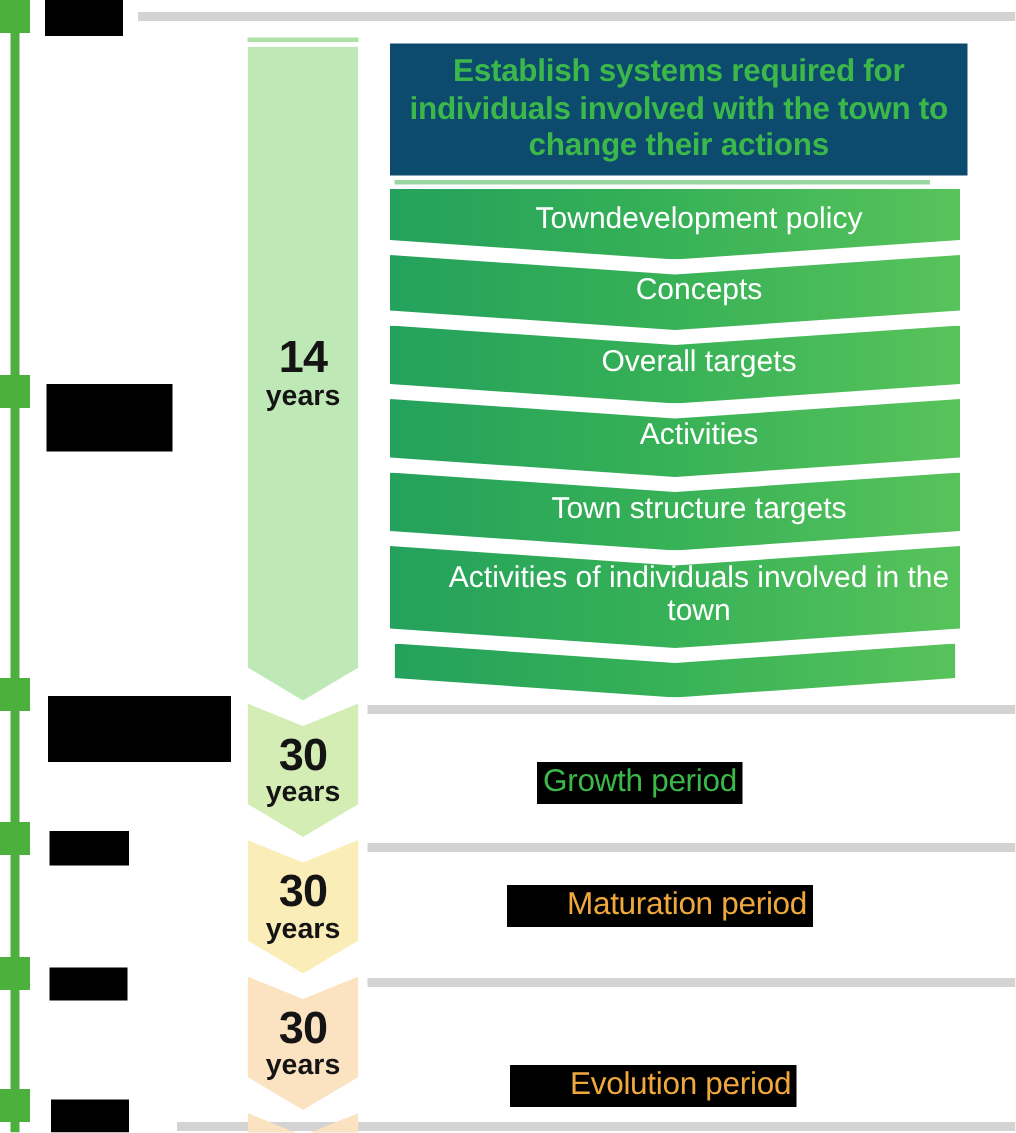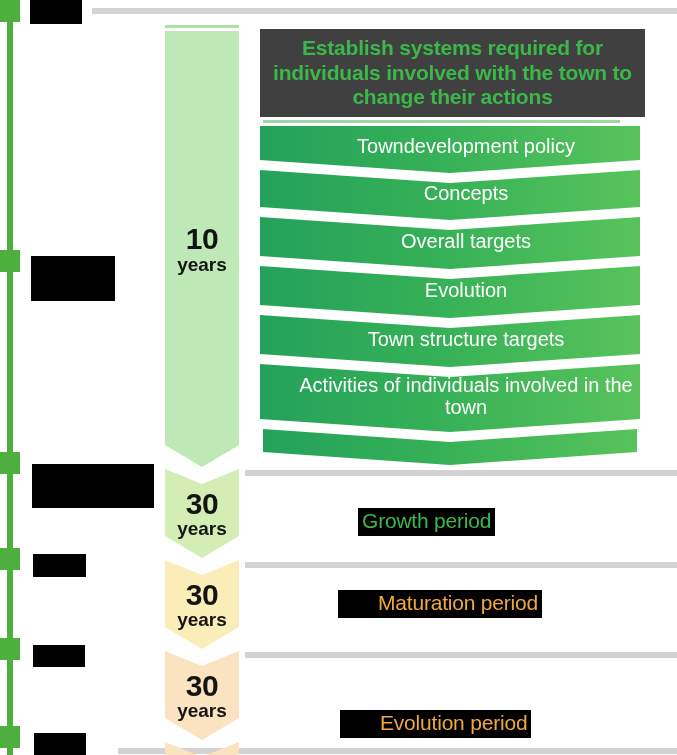--- a/index.html
+++ b/index.html
@@ -79,21 +79,21 @@
   .band-cap {
     position: absolute;
     left: 165px;
     width: 74px;
     height: 3px;
   }
 
   
   .headline {
     position: absolute;
-    background: #404040;
+    background: #0c4a6e;
     color: #3CB84A;
     font-weight: bold;
     text-align: center;
     display: flex;
     align-items: center;
     justify-content: center;
     line-height: 1.18;
     font-size: 21px;
     letter-spacing: -0.2px;
   }
@@ -175,21 +175,21 @@
 
   <div class="gray-bar" style="left:92px;  top:8px;   width:585px;"></div>
   <div class="gray-bar" style="left:245px; top:470px; width:432px;"></div>
   <div class="gray-bar" style="left:245px; top:562px; width:432px;"></div>
   <div class="gray-bar" style="left:245px; top:652px; width:432px;"></div>
   <div class="gray-bar" style="left:118px; top:748px; width:559px;"></div>
 
   <div class="band-cap" style="top:25px; background:#AEE0A8;"></div>
 
   <div class="band" style="top:31px; height:436px; background:#BEE9B6;">
-    <div class="num">10</div>
+    <div class="num">14</div>
     <div class="unit">years</div>
   </div>
 
   <div class="band notchtop" style="top:469px; height:89px; background:#D3EDB5;">
     <div class="num">30</div>
     <div class="unit">years</div>
   </div>
 
   <div class="band notchtop" style="top:560px; height:89px; background:#FBEDB8;">
     <div class="num">30</div>
@@ -204,21 +204,21 @@
   <div class="band notchtop" style="top:742px; height:40px; background:#FBE2C0;"></div>
 
   <div class="headline" style="left:260px; top:29px; width:385px; height:88px;">Establish systems required for individuals involved with the town to change their actions</div>
 
   <div class="funnel-top-line"></div>
 
   <div class="funnel" style="top:126px; height:340px;">
     <div class="frow first" style="top:0px;   height:47px;">Towndevelopment policy</div>
     <div class="frow" style="top:44px;  height:50px;">Concepts</div>
     <div class="frow" style="top:91px;  height:52px;">Overall targets</div>
-    <div class="frow" style="top:140px; height:52px;">Evolution</div>
+    <div class="frow" style="top:140px; height:52px;">Activities</div>
     <div class="frow" style="top:189px; height:52px;">Town structure targets</div>
     <div class="frow" style="top:238px; height:68px;">Activities of individuals involved in the town</div>
     <div class="frow tail" style="top:303px; height:36px; left:3px; width:374px;"></div>
   </div>
 
   <div class="period green" style="left:358px; top:508px;">Growth period</div>
   <div class="period orange" style="left:338px; top:590px;">Maturation period</div>
   <div class="period orange" style="left:340px; top:710px;">Evolution period</div>
 
 </div>

